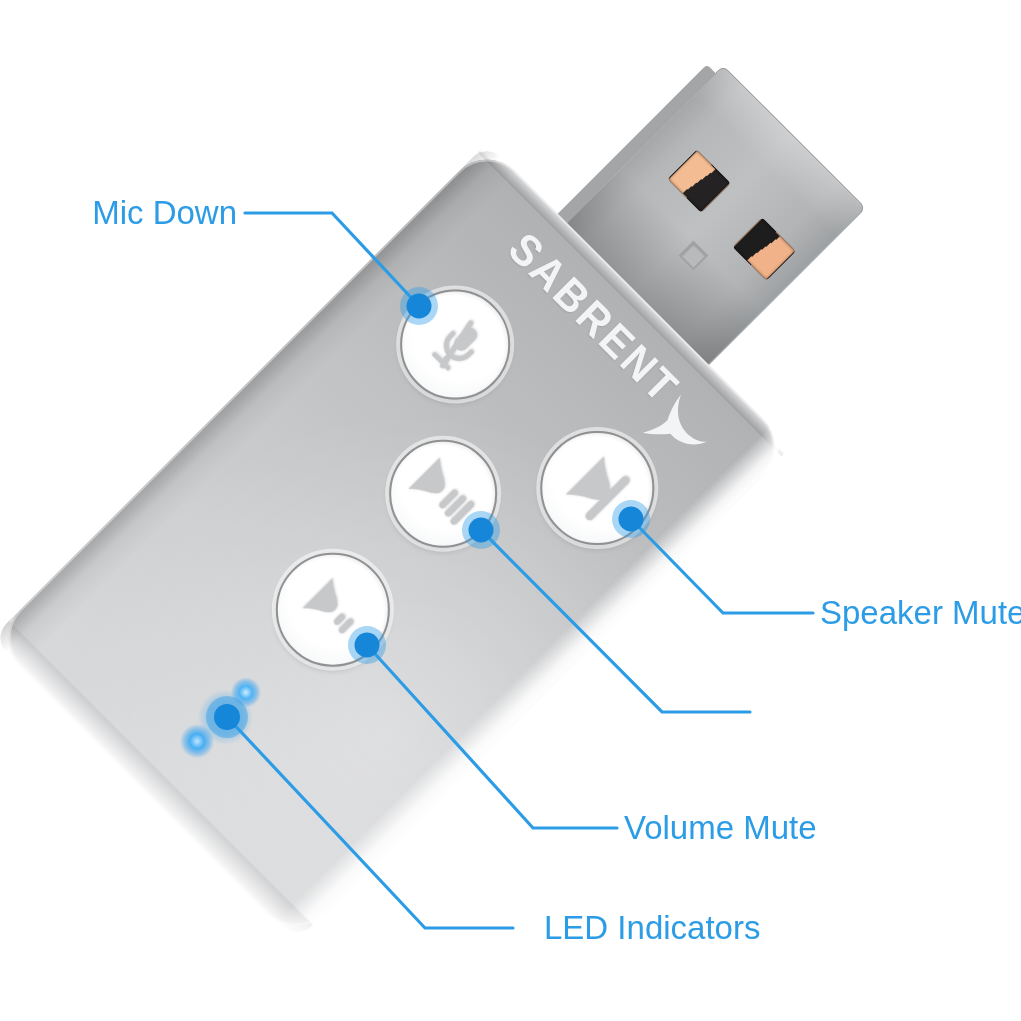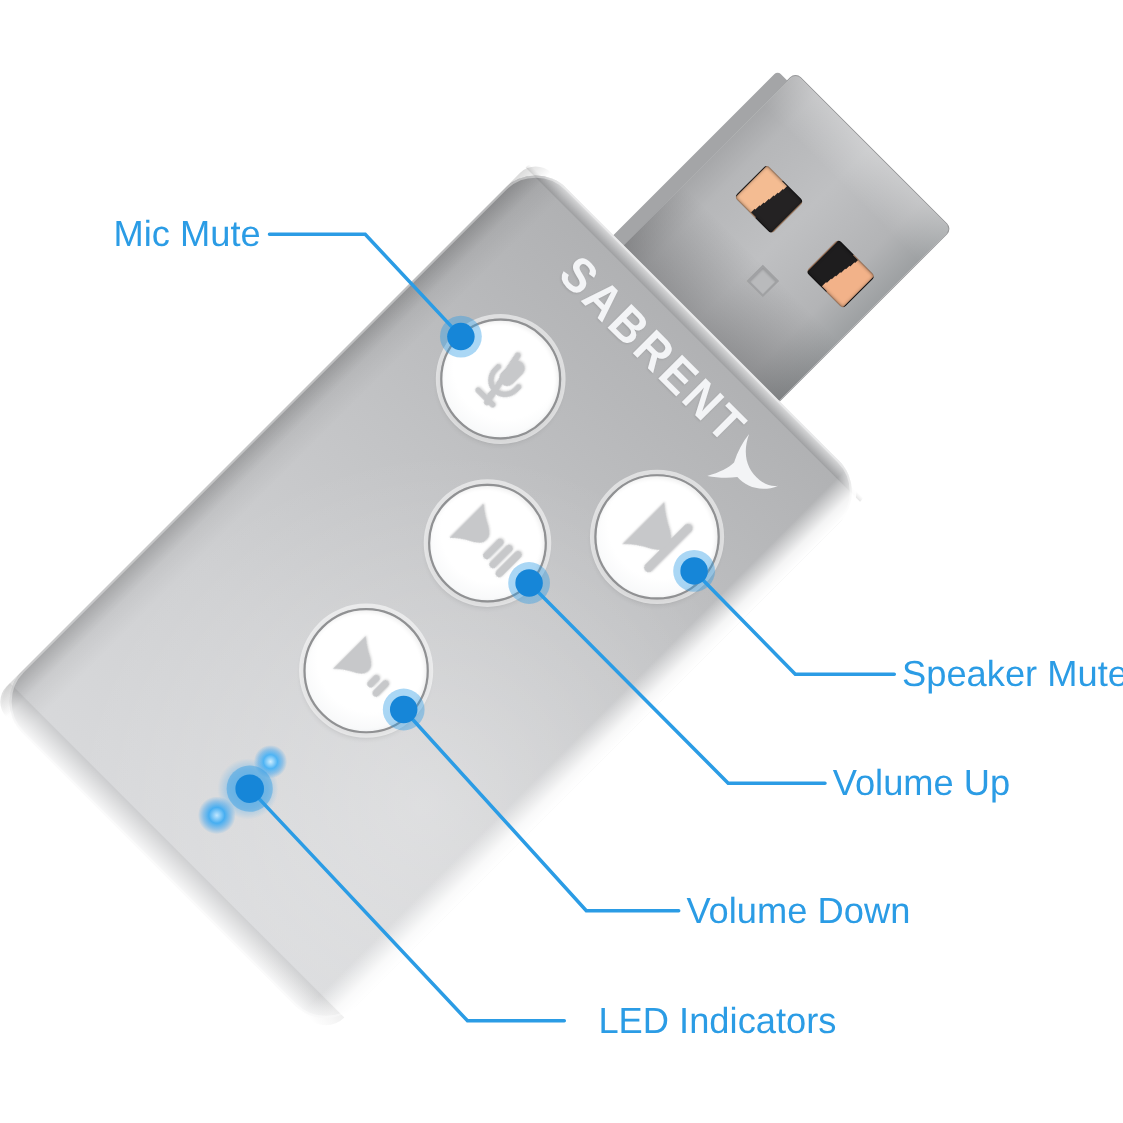--- a/index.html
+++ b/index.html
@@ -161,19 +161,18 @@
       <circle cx="631" cy="519" r="12.5" fill="#1686d8"></circle>
       <circle cx="481" cy="530" r="19" fill="rgba(43,156,229,0.40)"></circle>
       <circle cx="481" cy="530" r="12.5" fill="#1686d8"></circle>
       <circle cx="367" cy="645" r="19" fill="rgba(43,156,229,0.40)"></circle>
       <circle cx="367" cy="645" r="12.5" fill="#1686d8"></circle>
       <circle cx="227" cy="717" r="21" fill="rgba(43,156,229,0.42)"></circle>
       <circle cx="227" cy="717" r="13" fill="#1686d8"></circle>
     </g>
   </svg>
 
-  <div class="callout-label lab-mic">Mic Mute</div>
+  <div class="callout-label lab-mic">Mic Down</div>
   <div class="callout-label lab-smute">Speaker Mute</div>
-  <div class="callout-label lab-vup">Volume Up</div>
-  <div class="callout-label lab-vdown">Volume Down</div>
+  <div class="callout-label lab-vdown">Volume Mute</div>
   <div class="callout-label lab-led">LED Indicators</div>
 
 </div>
 
 </body></html>

